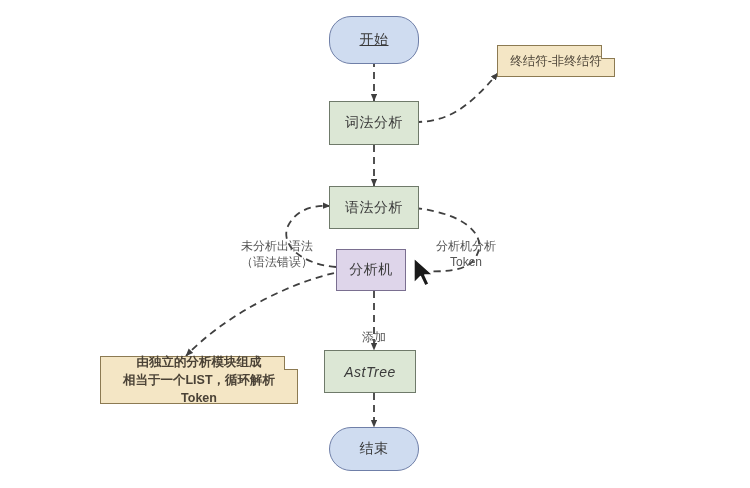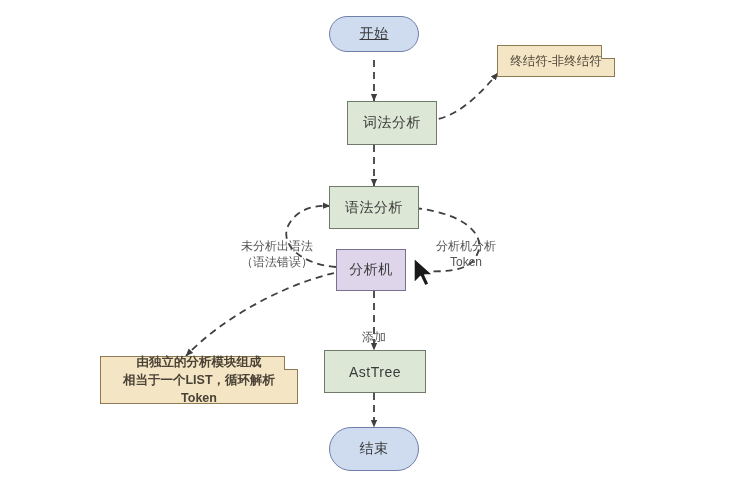--- a/index.html
+++ b/index.html
@@ -115,37 +115,37 @@
 
     <path d="M336,267 C300,264 280,244 288,226 C296,210 312,205 330,206" stroke="#3f3f3f" stroke-width="1.8" fill="none" stroke-dasharray="7,5" marker-end="url(#arrow)"></path>
 
     <path d="M334,273 C280,286 220,320 186,356" stroke="#3f3f3f" stroke-width="1.8" fill="none" stroke-dasharray="7,5" marker-end="url(#arrow)"></path>
 
     <path d="M374,291 L374,350" stroke="#3f3f3f" stroke-width="1.8" fill="none" stroke-dasharray="7,5" marker-end="url(#arrow)"></path>
 
     <path d="M374,393 L374,427" stroke="#3f3f3f" stroke-width="1.8" fill="none" stroke-dasharray="7,5" marker-end="url(#arrow)"></path>
   </svg>
 
-  <div class="node terminal" style="left:329px; top:16px; width:90px; height:36px;text-decoration:underline;">
+  <div class="node terminal" style="left:329px; top:16px; width:90px; height:48px;text-decoration:underline;">
     <span>开始</span>
   </div>
 
-  <div class="node process" style="left:329px; top:101px; width:90px; height:44px;margin-left:18px;">
+  <div class="node process" style="left:329px; top:101px; width:90px; height:44px;">
     <span>词法分析</span>
   </div>
 
   <div class="node process" style="left:329px; top:186px; width:90px; height:43px;">
     <span>语法分析</span>
   </div>
 
   <div class="node machine" style="left:336px; top:249px; width:70px; height:42px;">
     <span>分析机</span>
   </div>
 
-  <div class="node process" style="left:324px; top:350px; width:102px; height:43px;">
+  <div class="node process" style="left:324px; top:350px; width:92px; height:43px;font-style:italic;">
     <span>AstTree</span>
   </div>
 
   <div class="node terminal" style="left:329px; top:427px; width:90px; height:44px;">
     <span>结束</span>
   </div>
 
   <div class="note" style="left:497px; top:45px; width:118px; height:32px;">
     <span class="fold"></span>
     <span class="note-text">终结符-非终结符</span>

